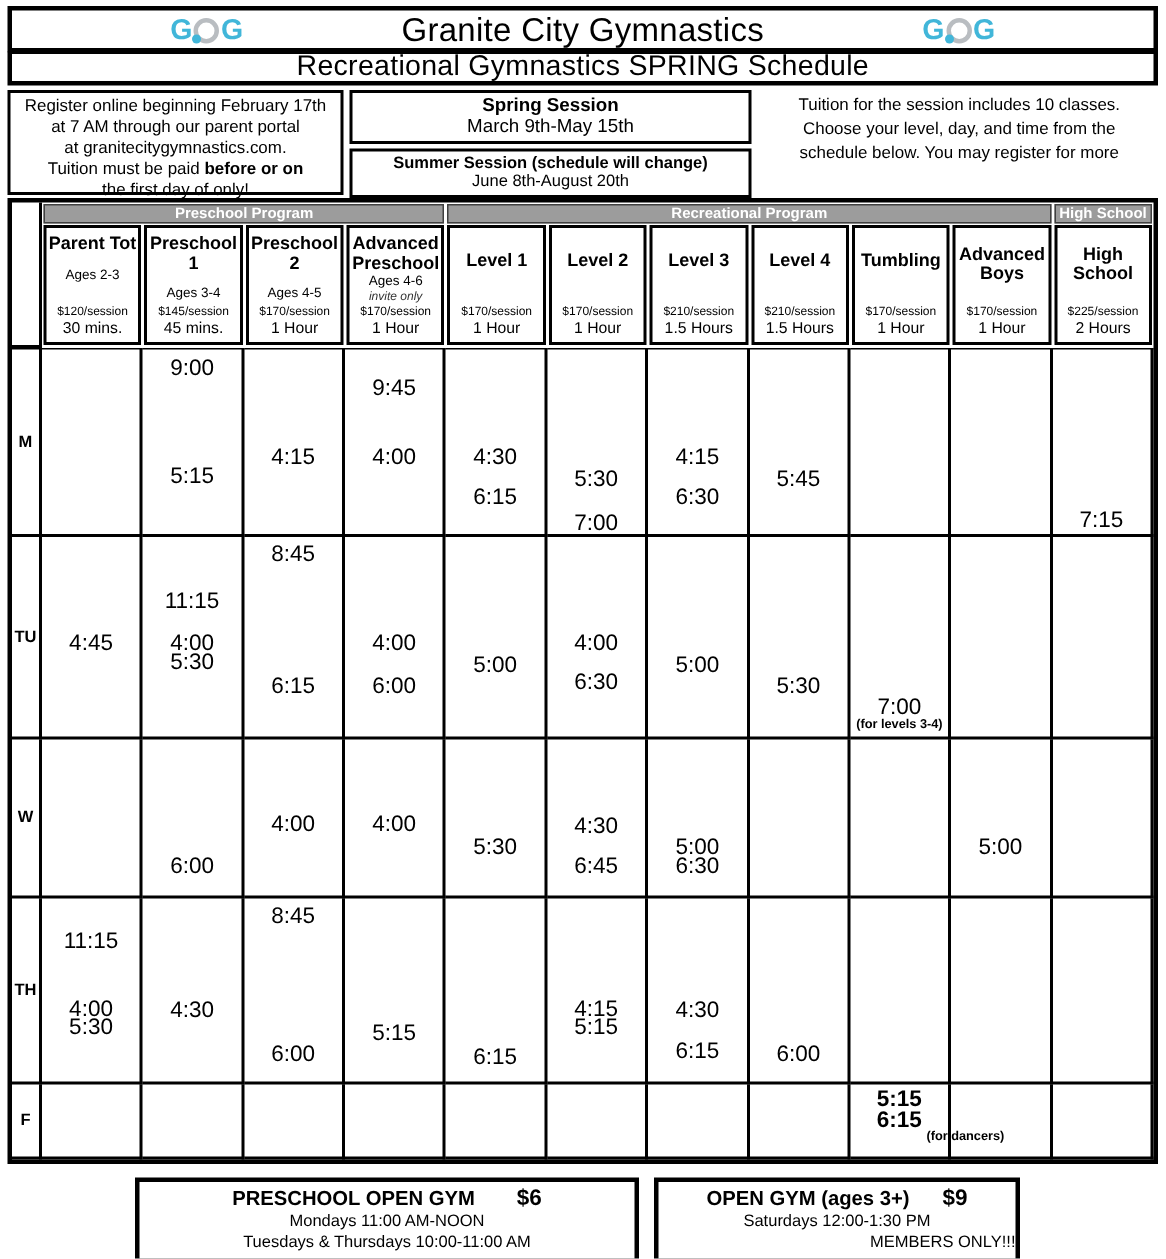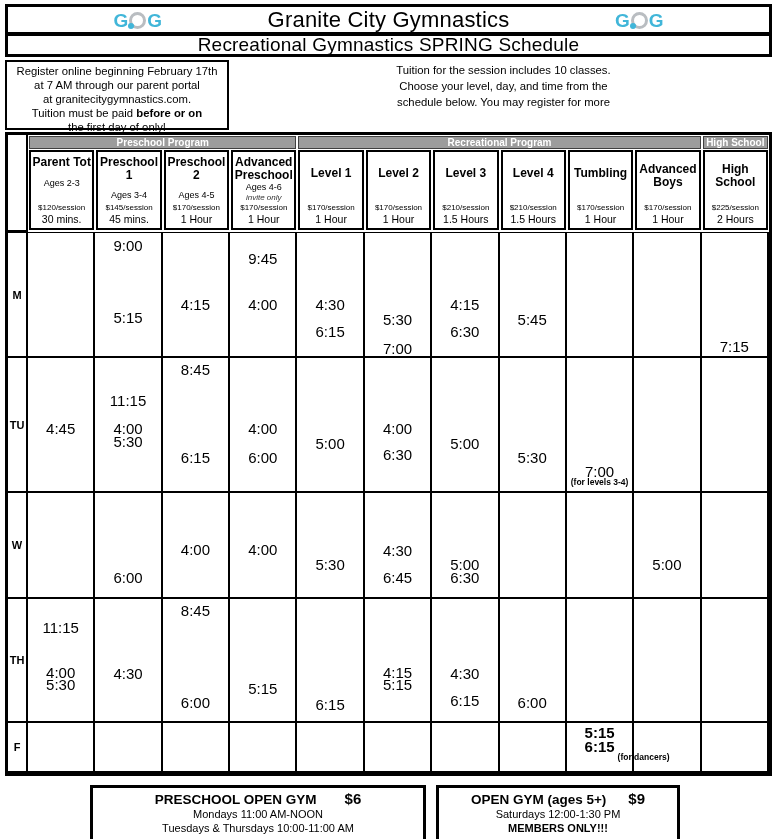--- a/index.html
+++ b/index.html
@@ -68,21 +68,21 @@
   .time.note{font-size:8.5px;font-weight:bold;}
 
   
   .bottom-row{display:flex;margin-top:9px;padding-left:85px;gap:10px;}
   .open-box{border:3px solid #000;box-sizing:border-box;text-align:center;padding:2px 0 3px;}
   .open-box.left{width:336px;}
   .open-box.right{width:244px;}
   .ob-title{font-weight:bold;font-size:13.5px;}
   .ob-price{font-size:15px;margin-left:28px;}
   .ob-line{font-size:11px;line-height:1.3;}
-  .ob-line.bold{font-weight:bold;}
+  .ob-line.bold{font-weight:normal;text-align:right;}
 </style>
 </head>
 <body>
 
 <div class="box title-box">
   <span class="logo">
     <span class="logo-g">G</span>
     <span class="swirl"></span>
     <span class="logo-g">G</span>
   </span>
@@ -95,20 +95,30 @@
 </div>
 <div class="box subtitle-box">Recreational Gymnastics SPRING Schedule</div>
 
 <div class="info-row">
   <div class="register-box">
     <div>Register online beginning February 17th</div>
     <div>at 7 AM through our parent portal</div>
     <div>at granitecitygymnastics.com.</div>
     <div><span>Tuition must be paid </span><b>before or on</b></div>
     <div>the first day of only!</div>
+  </div>
+  <div class="session-col">
+    <div class="session-box">
+      <div class="s-title">Spring Session</div>
+      <div class="s-dates">March 9th-May 15th</div>
+    </div>
+    <div class="session-box summer">
+      <div class="s-title-sm">Summer Session (schedule will change)</div>
+      <div class="s-dates-sm">June 8th-August 20th</div>
+    </div>
   </div>
   <div class="tuition-box">
     <div>Tuition for the session includes 10 classes.</div>
     <div>Choose your level, day, and time from the</div>
     <div>schedule below.  You may register for more</div>
   </div>
 </div>
 
 <div class="grid">
     <div class="corner"></div>
@@ -345,17 +355,17 @@
     <div class="bodycell" style="grid-area: 7 / 12;"></div>
   </div>
 
 <div class="bottom-row">
   <div class="open-box left">
     <div class="ob-title"><span>PRESCHOOL OPEN GYM</span><span class="ob-price">$6</span></div>
     <div class="ob-line">Mondays 11:00 AM-NOON</div>
     <div class="ob-line">Tuesdays &amp; Thursdays 10:00-11:00 AM</div>
   </div>
   <div class="open-box right">
-    <div class="ob-title"><span>OPEN GYM (ages 5+)</span><span class="ob-price" style="margin-left:22px">$9</span></div>
+    <div class="ob-title"><span>OPEN GYM (ages 3+)</span><span class="ob-price" style="margin-left:22px">$9</span></div>
     <div class="ob-line">Saturdays 12:00-1:30 PM</div>
     <div class="ob-line bold">MEMBERS ONLY!!!</div>
   </div>
 </div>
 
 </body></html>

